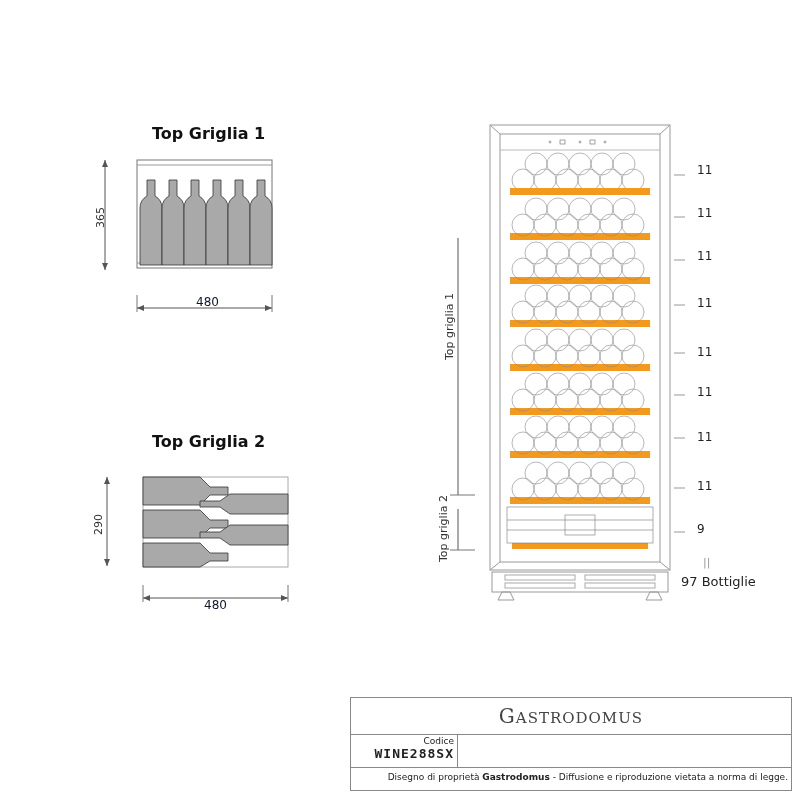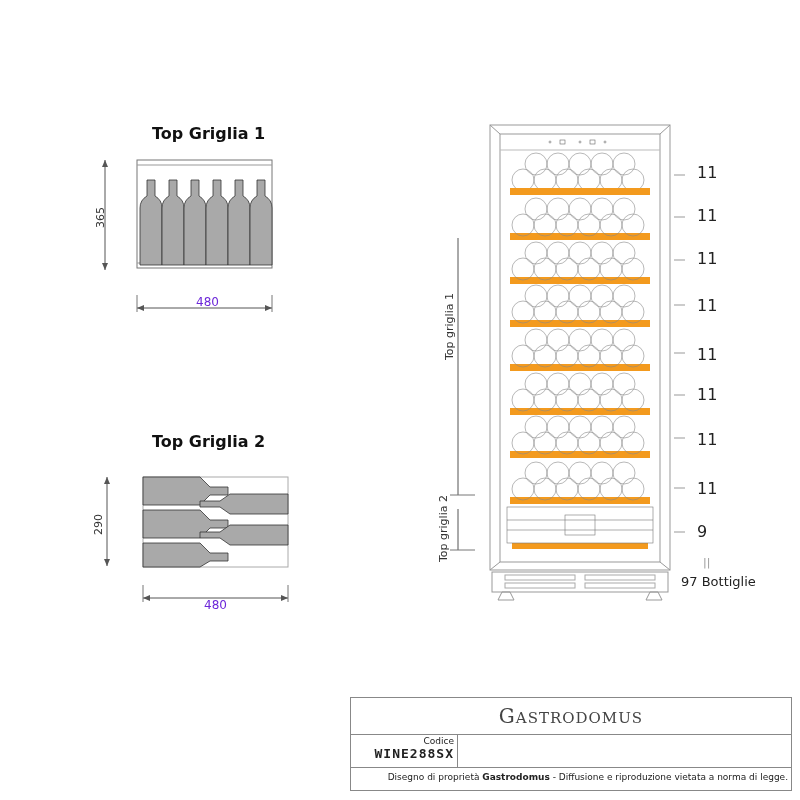--- a/index.html
+++ b/index.html
@@ -1,20 +1,20 @@
 <!DOCTYPE html>
 <html><head>
 <meta charset="utf-8">
 <style>
 html,body{margin:0;padding:0;background:#fff;}
 body{width:800px;height:800px;position:relative;overflow:hidden;font-family:"DejaVu Sans",sans-serif;color:#222;}
 .abs{position:absolute;}
 .title{font-weight:bold;font-size:16px;color:#111;}
-.dim{font-size:12px;color:#6d28d9;}
-.count{font-size:16px;color:#222;}
+.dim{font-size:12px;color:#0f172a;}
+.count{font-size:12px;color:#222;}
 .tb{position:absolute;left:350px;top:697px;width:440px;height:92px;border:1px solid #888;text-align:right;}
 .tb .row1{height:36px;border-bottom:1px solid #888;display:flex;align-items:center;justify-content:center;}
 .tb .row2{height:32px;border-bottom:1px solid #888;display:flex;}
 .tb .cell{padding:1px 3px;font-size:9px;}
 .tb .code{font-weight:bold;font-size:13px;font-family:"DejaVu Sans Mono",monospace;letter-spacing:1px;}
 .tb .desc{font-size:11px;}
 .tb .row3{font-size:9px;padding:4px 3px;}
 .logo{font-family:"DejaVu Serif",serif;font-size:15px;letter-spacing:1px;color:#444;}
 .logo .big{font-size:20px;}
 .vert{position:absolute;transform:rotate(-90deg);transform-origin:left top;font-size:11px;color:#333;white-space:nowrap;}

